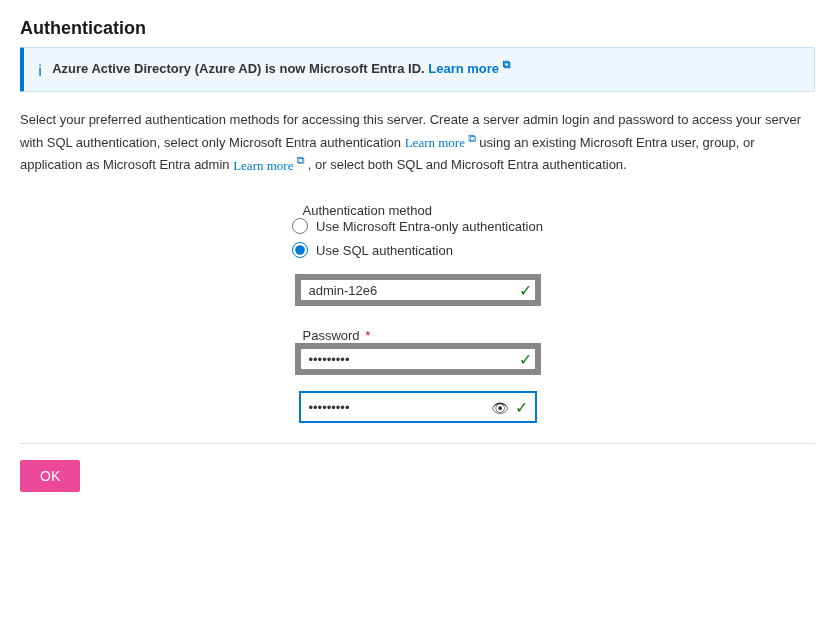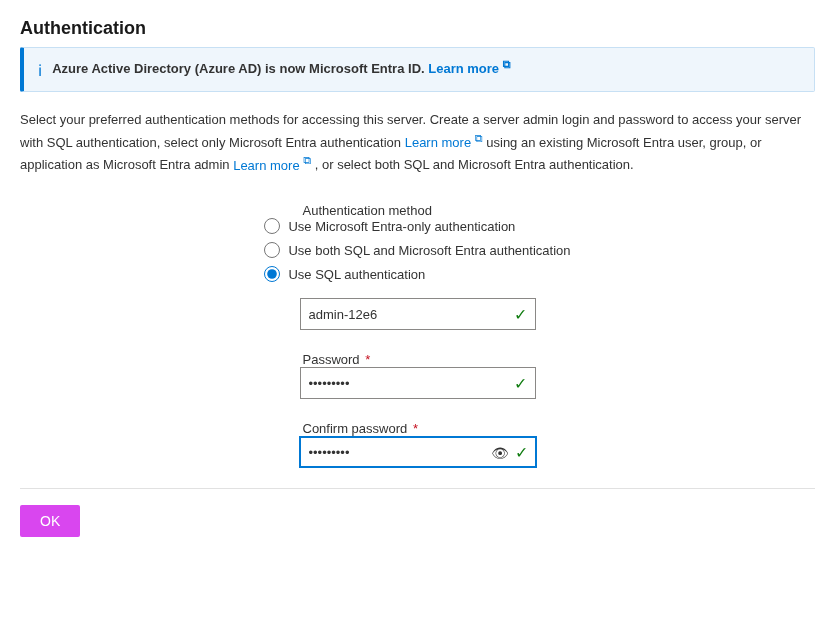--- a/index.html
+++ b/index.html
@@ -48,20 +48,21 @@
     }
     .description-text {
       font-size: 13px;
       color: #333;
       line-height: 1.5;
       margin-bottom: 22px;
     }
     .description-text a {
       color: #0078d4;
       text-decoration: none;
+      font-family: Liberation Serif, serif;
     }
     .form-section {
       margin-bottom: 16px;
     }
     .form-row {
       display: flex;
       align-items: center;
       margin-bottom: 16px;
       flex-direction: column;
     }
@@ -99,21 +100,21 @@
     }
     .input-wrapper {
       position: relative;
       flex: 1;
       max-width: 520px;
     }
     .text-input {
       width: 100%;
       height: 32px;
       padding: 0 50px 0 8px;
-      border: 1px solid #8b5cf6;
+      border: 6px solid #8b5cf6;
       font-size: 13px;
       color: #333;
       outline: none;
       font-family: 'Segoe UI', Arial, sans-serif;
     }
     .text-input.has-value {
       border-color: #8a8886;
     }
     .text-input.password-focused {
       border: 2px solid #0078d4;
@@ -135,21 +136,21 @@
       color: #333;
       font-size: 14px;
       cursor: pointer;
     }
     .divider {
       border: none;
       border-top: 1px solid #e1e1e1;
       margin: 20px 0 16px 0;
     }
     .ok-button {
-      background: #d946ef;
+      background: #ec4899;
       color: #fff;
       border: none;
       padding: 6px 20px;
       font-size: 14px;
       font-family: 'Segoe UI', Arial, sans-serif;
       cursor: pointer;
       border-radius: 2px;
       height: 32px;
     }
     .external-link-icon {
@@ -193,24 +194,20 @@
   <div class="form-section">
 
     <div class="form-row">
       <div class="form-label">Authentication method</div>
       <div class="radio-group">
         <label class="radio-option">
           <input type="radio" name="auth-method" value="entra-only" style="">
           <span class="radio-label">Use Microsoft Entra-only authentication</span>
         </label>
         <label class="radio-option">
-          <input type="radio" name="auth-method" value="both" style="">
-          <span class="radio-label">Use both SQL and Microsoft Entra authentication</span>
-        </label>
-        <label class="radio-option">
           <input type="radio" name="auth-method" value="sql" checked="" style="">
           <span class="radio-label">Use SQL authentication</span>
         </label>
       </div>
     </div>
 
     <div class="form-row">
       <div class="input-wrapper">
         <input type="text" class="text-input has-value" value="admin-12e6" style="">
         <div class="input-icons">
@@ -225,23 +222,20 @@
       </div>
       <div class="input-wrapper">
         <input type="password" class="text-input has-value" value="password1" style="">
         <div class="input-icons">
           <span class="check-icon">✓</span>
         </div>
       </div>
     </div>
 
     <div class="form-row">
-      <div class="form-label">
-        <span>Confirm password</span><span class="required-star"> *</span>
-      </div>
       <div class="input-wrapper">
         <input type="password" class="text-input password-focused" value="password1" style="">
         <div class="input-icons">
           <span class="eye-icon">👁</span>
           <span class="check-icon">✓</span>
         </div>
       </div>
     </div>
 
   </div>

